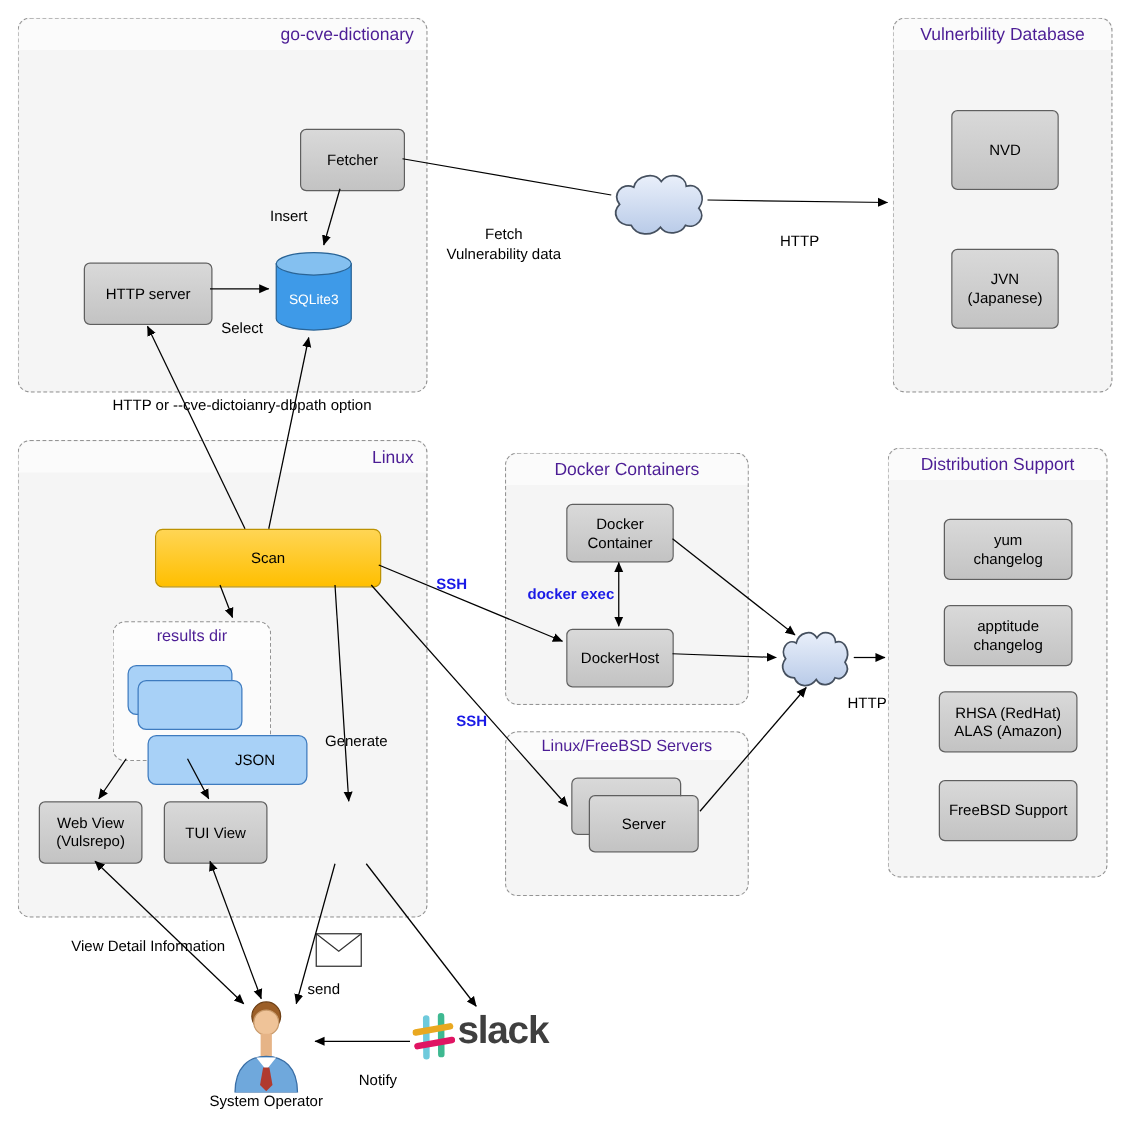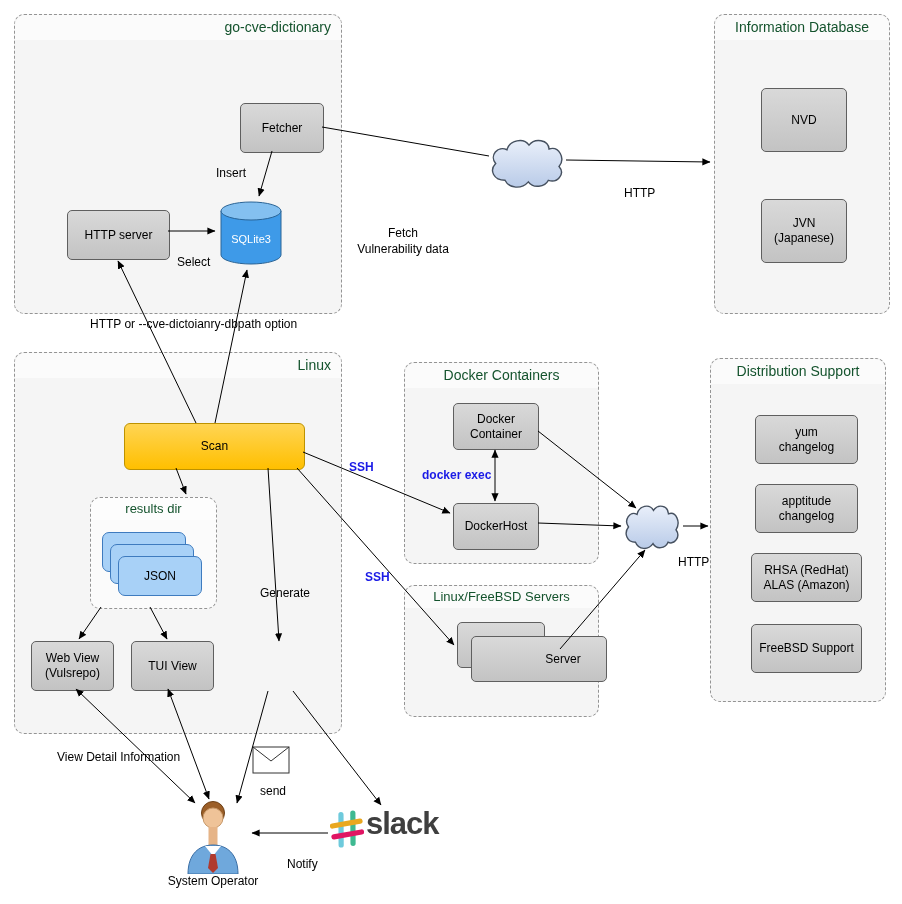--- a/index.html
+++ b/index.html
@@ -1,21 +1,21 @@
 <!DOCTYPE html>
 <html><head>
 <meta charset="utf-8">
 <style>
   html,body{margin:0;padding:0;}
   body{font-family:"Liberation Sans",sans-serif;background:#ffffff;}
   #canvas{position:relative;width:902px;height:904px;background:#ffffff;overflow:hidden;}
 
   .group{position:absolute;border:1px dashed #949494;border-radius:10px;background:#f5f5f5;z-index:1;}
   .subgroup{z-index:3;background:#fbfbfb;}
-  .group-title{position:absolute;top:0;left:0;right:0;height:25px;line-height:25px;font-size:14px;color:#14532d;
+  .group-title{position:absolute;top:0;left:0;right:0;height:25px;line-height:25px;font-size:14px;color:#4c1d95;
                background:rgba(255,255,255,0.55);border-radius:10px 10px 0 0;white-space:nowrap;}
   .t-right{text-align:right;padding-right:10px;}
   .t-center{text-align:center;}
   .t-sm{font-size:13px;height:22px;line-height:22px;}
 
   .node{position:absolute;background:linear-gradient(#d9d9d9,#c3c3c3);border:1px solid #5f5f5f;border-radius:5px;
         display:flex;align-items:center;justify-content:center;text-align:center;font-size:12px;color:#000;
         white-space:pre-line;line-height:1.25;z-index:10;}
   .json-box{position:absolute;width:82px;height:38px;background:#a8d1f7;border:1px solid #3e7bbf;border-radius:7px;
         display:flex;align-items:center;justify-content:center;font-size:12px;color:#000;z-index:10;}
@@ -28,21 +28,21 @@
 </head>
 <body>
 
 <div id="canvas">
 
   <div class="group" style="left:14px;top:14px;width:326px;height:298px;">
     <div class="group-title t-right">go-cve-dictionary</div>
   </div>
 
   <div class="group" style="left:714px;top:14px;width:174px;height:298px;">
-    <div class="group-title t-center">Information Database</div>
+    <div class="group-title t-center">Vulnerbility Database</div>
   </div>
 
   <div class="group" style="left:14px;top:352px;width:326px;height:380px;">
     <div class="group-title t-right">Linux</div>
   </div>
 
   <div class="group" style="left:404px;top:362px;width:193px;height:200px;">
     <div class="group-title t-center">Docker Containers</div>
   </div>
 
@@ -61,32 +61,32 @@
   <div class="node" style="left:240px;top:103px;width:82px;height:48px;">Fetcher</div>
   <div class="node" style="left:67px;top:210px;width:101px;height:48px;">HTTP server</div>
   <div class="node" style="left:761px;top:88px;width:84px;height:62px;">NVD</div>
   <div class="node" style="left:761px;top:199px;width:84px;height:62px;">JVN
 (Japanese)</div>
 
   <div class="node" style="left:124px;top:423px;width:179px;height:45px;background:linear-gradient(#ffd554,#ffbf00);border:1px solid #bd9200;border-radius:6px;">Scan</div>
 
   <div class="json-box" style="left:102px;top:532px;"></div>
   <div class="json-box" style="left:110px;top:544px;"></div>
-  <div class="json-box" style="left:118px;top:556px;">JSON</div>
+  <div class="json-box" style="left:118px;top:588px;padding-left:44px;">JSON</div>
 
   <div class="node" style="left:31px;top:641px;width:81px;height:48px;">Web View
 (Vulsrepo)</div>
   <div class="node" style="left:131px;top:641px;width:81px;height:48px;">TUI View</div>
 
   <div class="node" style="left:453px;top:403px;width:84px;height:45px;">Docker
 Container</div>
   <div class="node" style="left:453px;top:503px;width:84px;height:45px;">DockerHost</div>
 
   <div class="node" style="left:457px;top:622px;width:86px;height:44px;"></div>
-  <div class="node" style="left:471px;top:636px;width:86px;height:44px;padding-left:48px;">Server</div>
+  <div class="node" style="left:471px;top:636px;width:86px;height:44px;">Server</div>
 
   <div class="node" style="left:755px;top:415px;width:101px;height:47px;">yum
 changelog</div>
   <div class="node" style="left:755px;top:484px;width:101px;height:47px;">apptitude
 changelog</div>
   <div class="node" style="left:751px;top:553px;width:109px;height:47px;">RHSA (RedHat)
 ALAS (Amazon)</div>
   <div class="node" style="left:751px;top:624px;width:109px;height:47px;">FreeBSD Support</div>
 
   <div class="icon-wrap" style="left:219px;top:199px;width:64px;height:68px;">
@@ -163,26 +163,26 @@
       <line x1="293" y1="691" x2="381" y2="805" marker-end="url(#ah)"></line>
       <line x1="76" y1="689" x2="195" y2="803" marker-start="url(#ah)" marker-end="url(#ah)"></line>
       <line x1="168" y1="689" x2="209" y2="799" marker-start="url(#ah)" marker-end="url(#ah)"></line>
       <line x1="328" y1="833" x2="252" y2="833" marker-end="url(#ah)"></line>
     </g>
   </svg>
 
   <span class="label" style="left:216px;top:166px;">Insert</span>
   <span class="label" style="left:177px;top:255px;">Select</span>
   <span class="label" style="left:72px;top:317px;margin-left:18px;">HTTP or --cve-dictoianry-dbpath option</span>
-  <span class="label t-center" style="left:348px;top:180px;width:110px;text-align:center;margin-top:46px;">Fetch
+  <span class="label t-center" style="left:348px;top:180px;width:110px;text-align:center;">Fetch
 Vulnerability data</span>
   <span class="label" style="left:624px;top:186px;">HTTP</span>
   <span class="label" style="left:678px;top:555px;">HTTP</span>
   <span class="label blue" style="left:349px;top:460px;">SSH</span>
   <span class="label blue" style="left:365px;top:570px;">SSH</span>
   <span class="label blue" style="left:422px;top:468px;">docker exec</span>
   <span class="label" style="left:260px;top:586px;">Generate</span>
   <span class="label" style="left:57px;top:750px;">View Detail Information</span>
-  <span class="label" style="left:260px;top:784px;">send</span>
+  <span class="label" style="left:246px;top:784px;">send</span>
   <span class="label" style="left:287px;top:857px;">Notify</span>
   <span class="label" style="left:140px;top:874px;width:146px;text-align:center;">System Operator</span>
 
 </div>
 
 </body></html>

